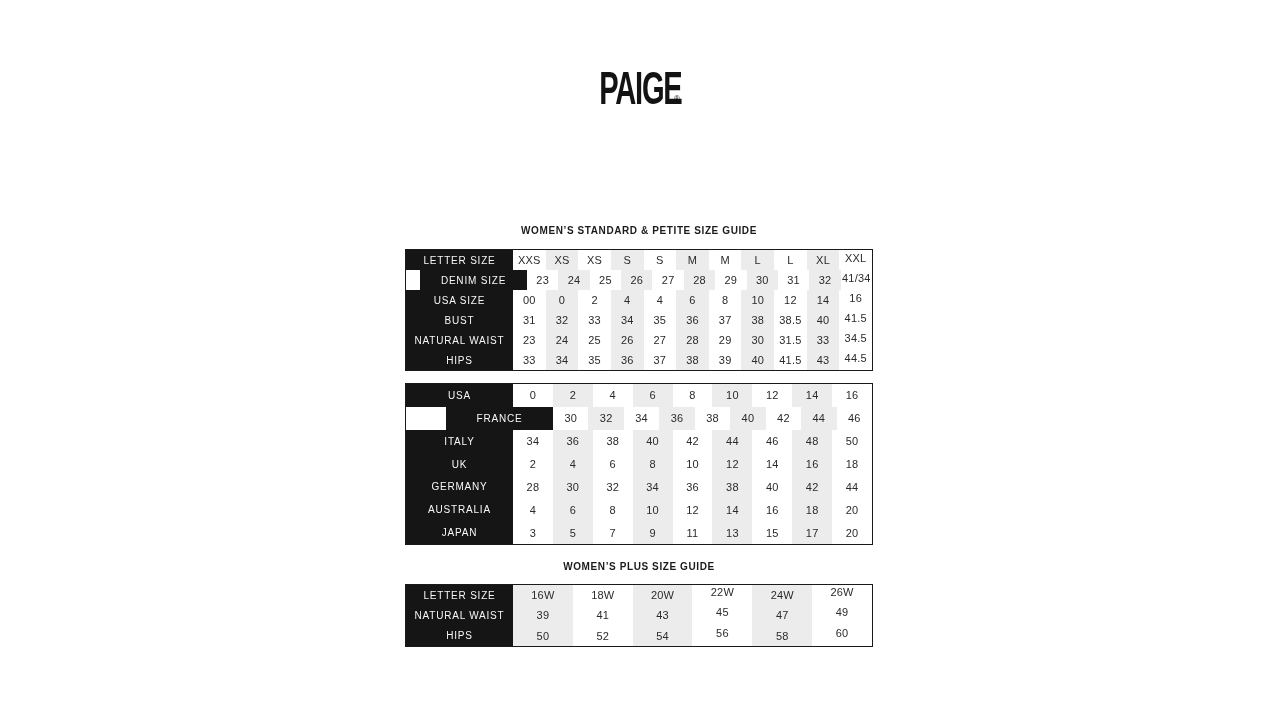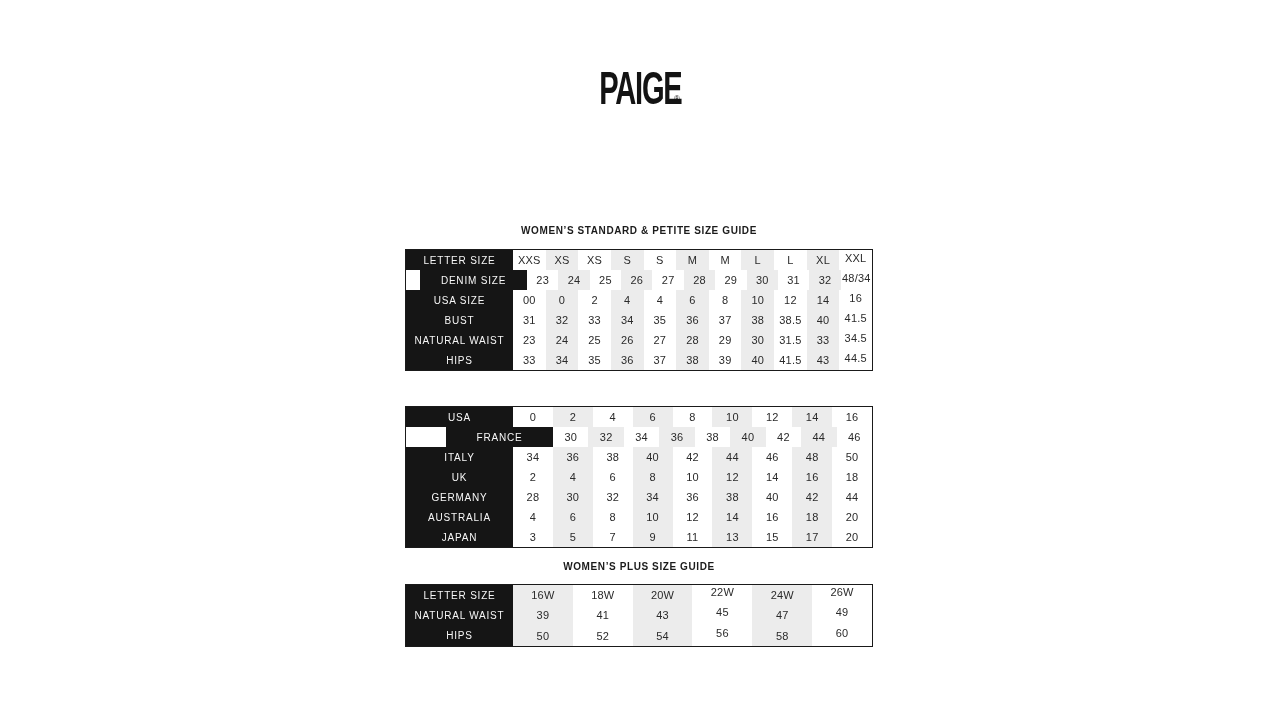--- a/index.html
+++ b/index.html
@@ -71,21 +71,21 @@
         <div class="cell">23</div>
         <div class="cell">24</div>
         <div class="cell">25</div>
         <div class="cell">26</div>
         <div class="cell">27</div>
         <div class="cell">28</div>
         <div class="cell">29</div>
         <div class="cell">30</div>
         <div class="cell">31</div>
         <div class="cell">32</div>
-        <div class="cell">48/34</div>
+        <div class="cell">41/34</div>
       </div>
       <div class="row" style="grid-template-columns: 107px repeat(11, 1fr);">
         <div class="cell label">USA SIZE</div>
         <div class="cell">00</div>
         <div class="cell">0</div>
         <div class="cell">2</div>
         <div class="cell">4</div>
         <div class="cell">4</div>
         <div class="cell">6</div>
         <div class="cell">8</div>
@@ -131,21 +131,21 @@
         <div class="cell">37</div>
         <div class="cell">38</div>
         <div class="cell">39</div>
         <div class="cell">40</div>
         <div class="cell">41.5</div>
         <div class="cell">43</div>
         <div class="cell">44.5</div>
       </div>
     </div>
 
-  <div id="table-international" class="tbl stripe-even-data" style="top:406px;height:142px">
+  <div id="table-international" class="tbl stripe-even-data" style="top:383px;height:162px">
       <div class="row" style="grid-template-columns: 107px repeat(9, 1fr);">
         <div class="cell label">USA</div>
         <div class="cell">0</div>
         <div class="cell">2</div>
         <div class="cell">4</div>
         <div class="cell">6</div>
         <div class="cell">8</div>
         <div class="cell">10</div>
         <div class="cell">12</div>
         <div class="cell">14</div>

